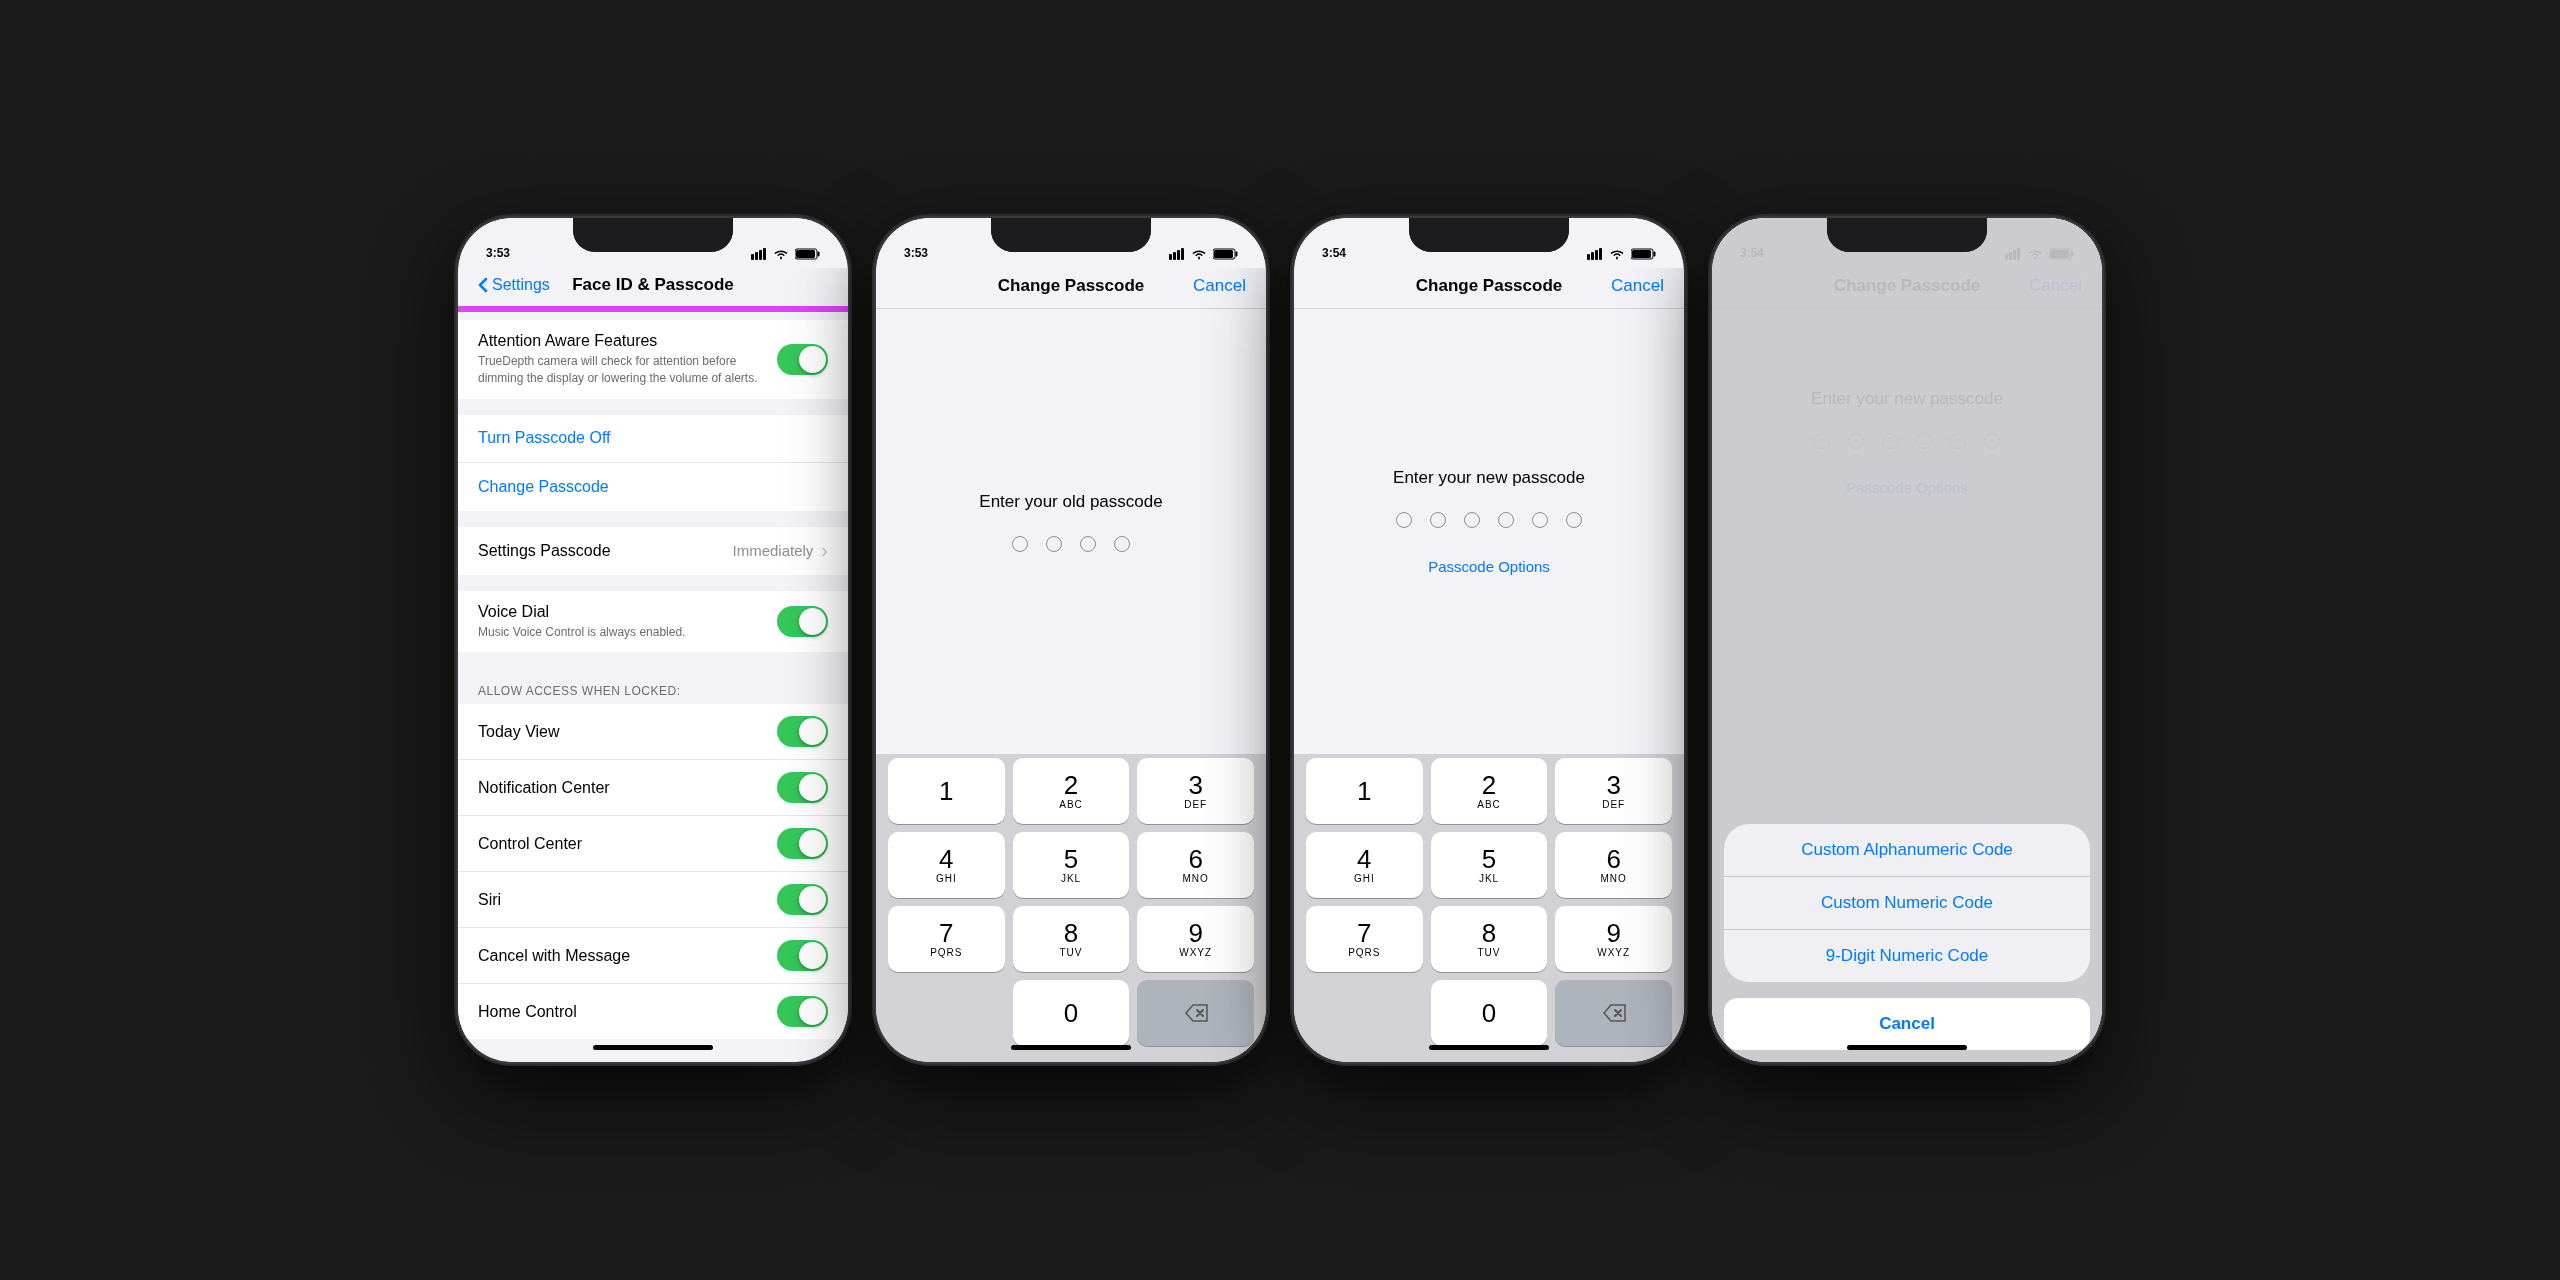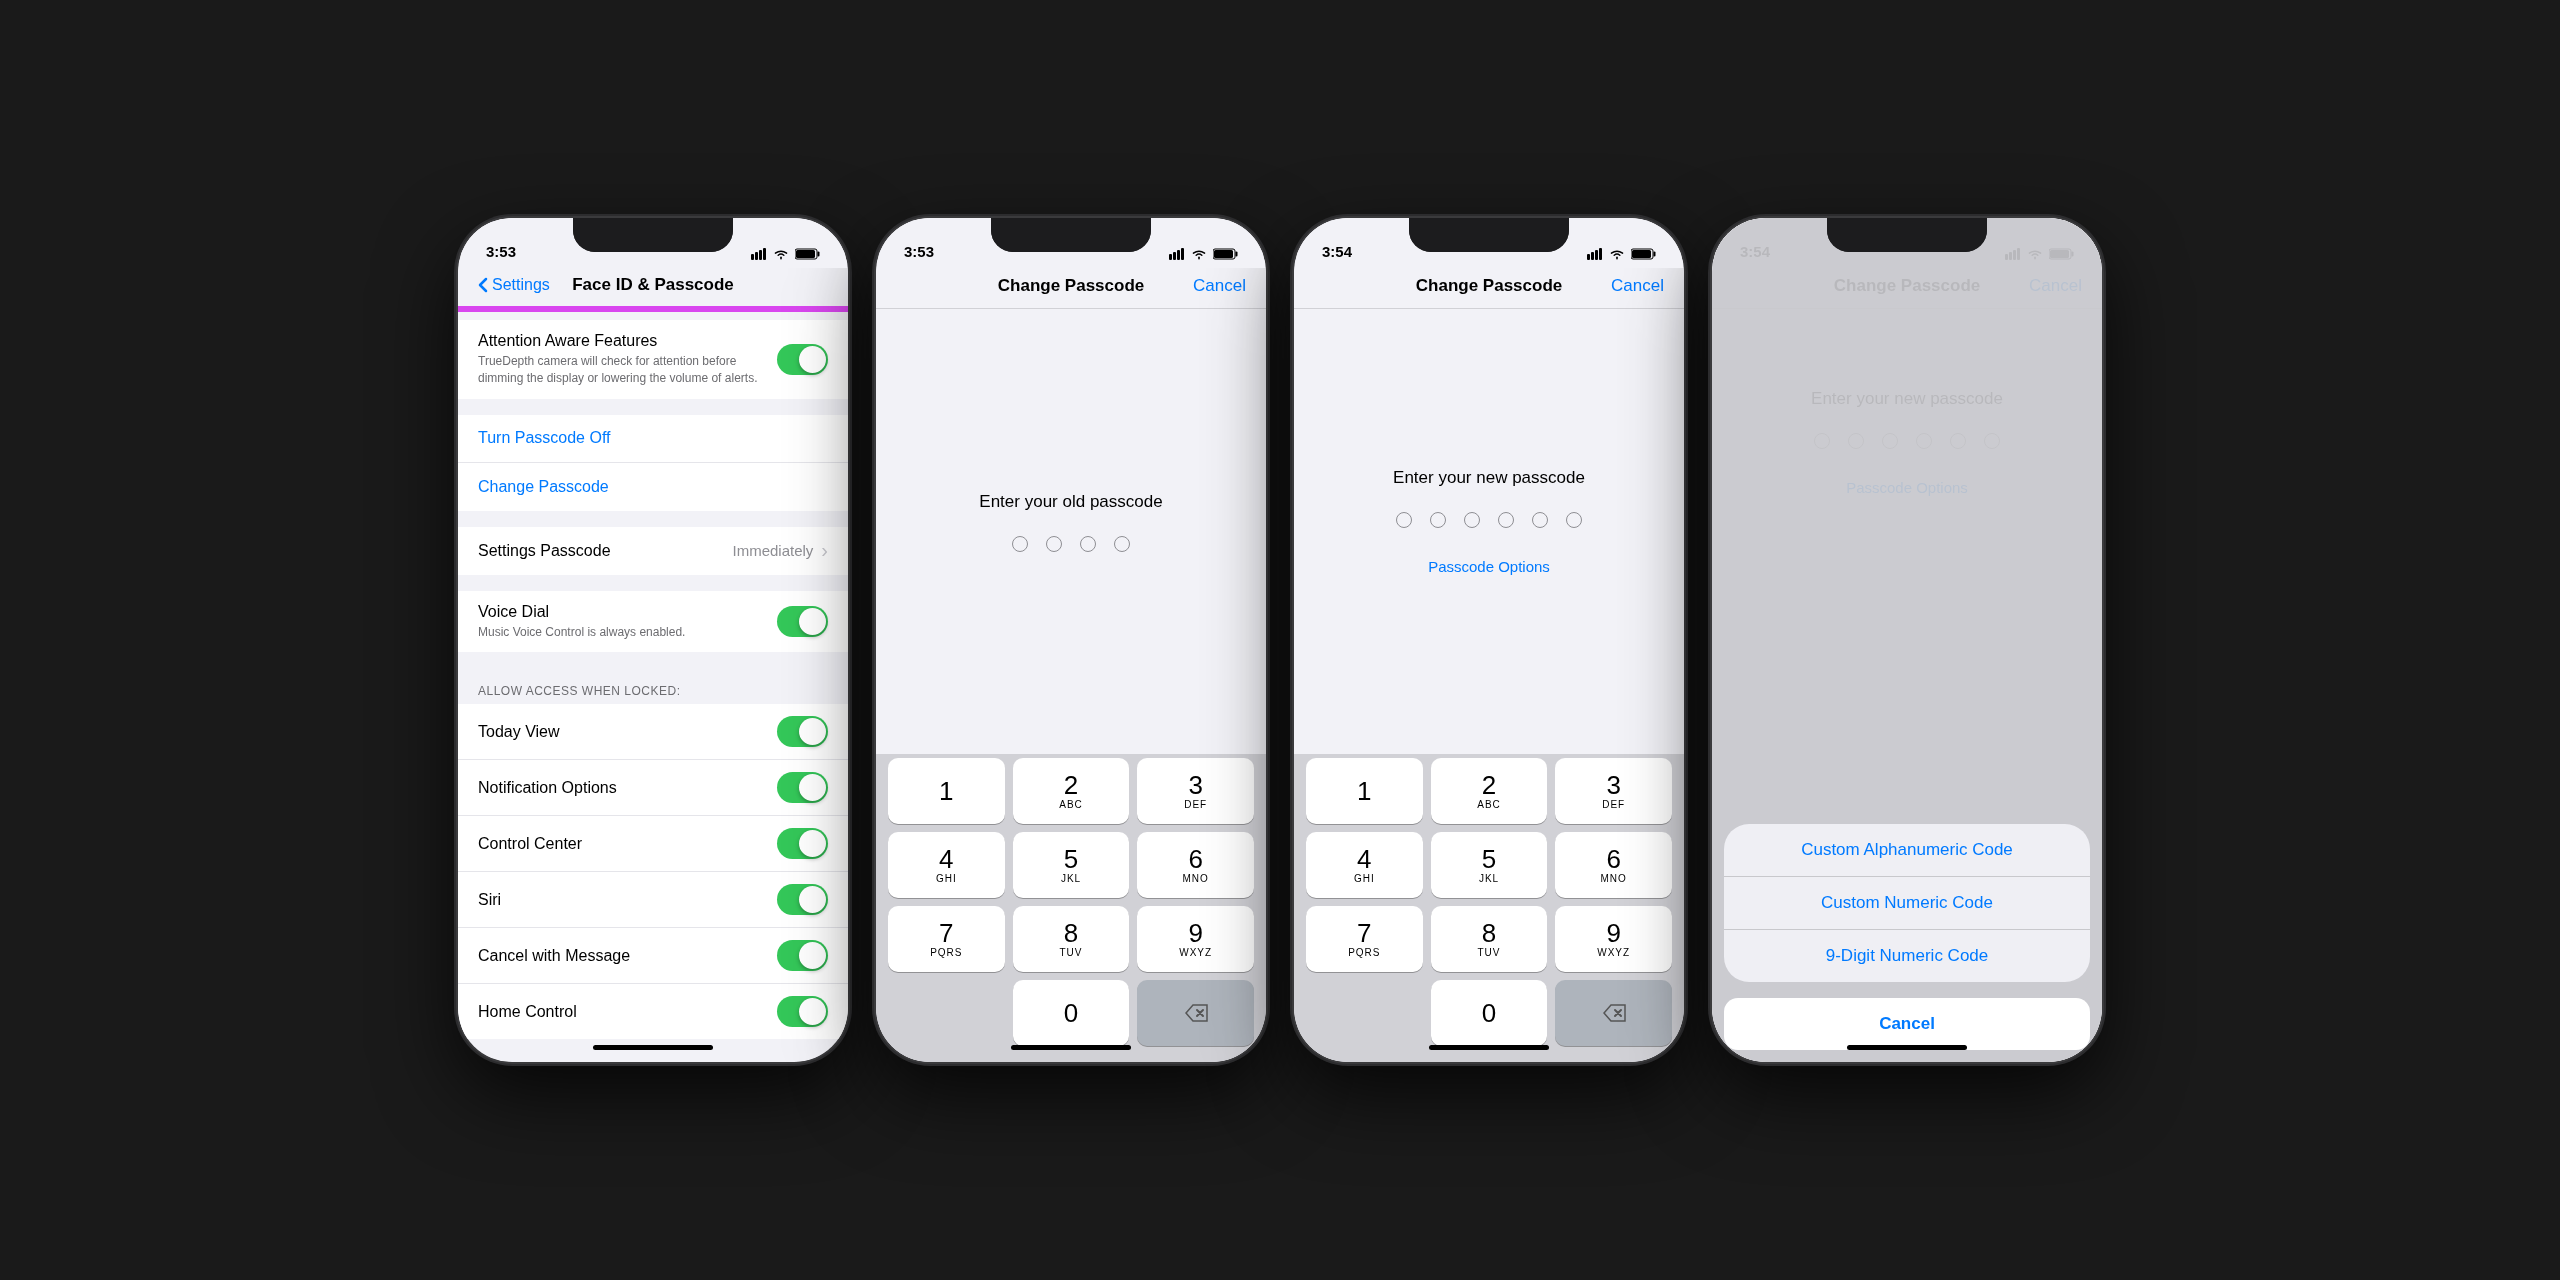--- a/index.html
+++ b/index.html
@@ -59,21 +59,21 @@
       background: transparent;
       display: flex;
       align-items: flex-end;
       padding: 0 28px 8px;
       justify-content: space-between;
       position: relative;
       z-index: 50;
     }
     .status-bar.dark { background: #f2f2f7; }
     .status-time {
-      font-size: 15px;
+      font-size: 12px;
       font-weight: 600;
       color: #000;
     }
     .status-icons {
       display: flex;
       align-items: center;
       gap: 6px;
     }
     .status-icons svg { display: block; }
 
@@ -429,21 +429,21 @@
         </div>
         <div class="separator"></div>
 
         <div class="section-header">ALLOW ACCESS WHEN LOCKED:</div>
         <div class="settings-section">
           <div class="settings-row">
             <span class="row-label">Today View</span>
             <div class="toggle"></div>
           </div>
           <div class="settings-row">
-            <span class="row-label">Notification Options</span>
+            <span class="row-label">Notification Center</span>
             <div class="toggle"></div>
           </div>
           <div class="settings-row">
             <span class="row-label">Control Center</span>
             <div class="toggle"></div>
           </div>
           <div class="settings-row">
             <span class="row-label">Siri</span>
             <div class="toggle"></div>
           </div>

